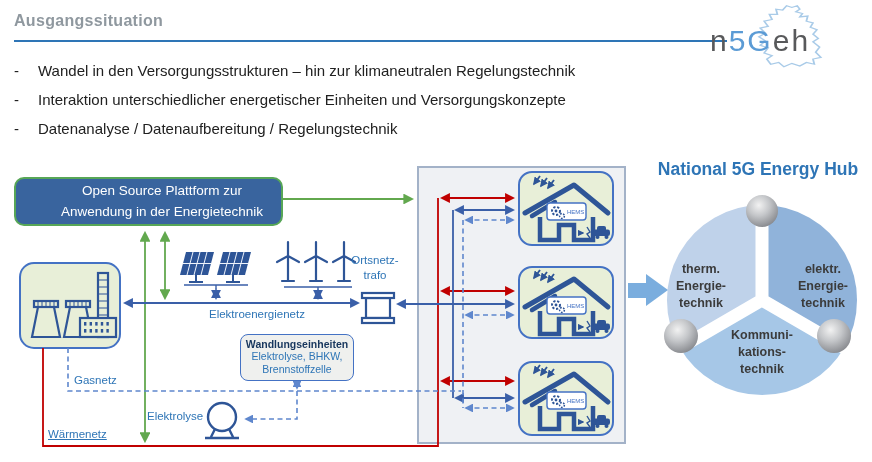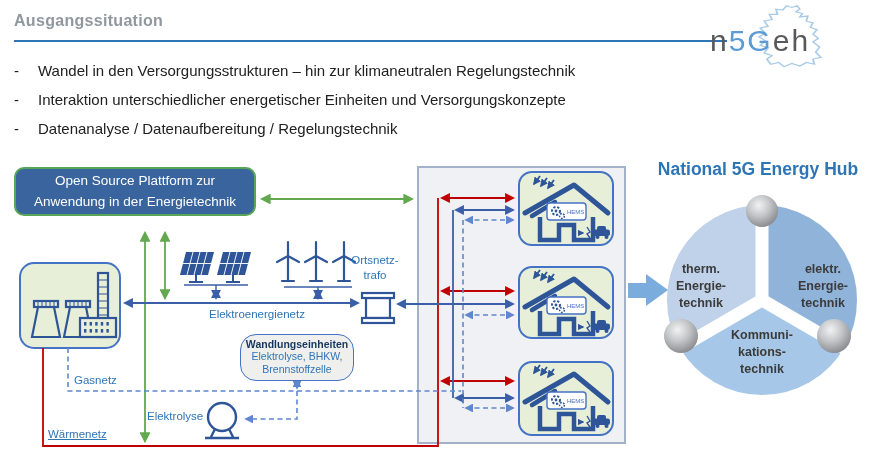--- a/index.html
+++ b/index.html
@@ -12,26 +12,26 @@
   
   .slide-title{left:14px;top:12px;font-size:16px;font-weight:bold;color:#8f989f;letter-spacing:.3px;}
   .title-rule{left:14px;top:40px;width:713px;border-top:2px solid #2e75b6;height:0;}
   .logo-text{left:710px;top:24px;font-size:30px;color:#58595b;letter-spacing:2px;}
   .logo-text .mid{color:#5b9bd5;}
   
   .bullets{left:14px;top:62px;width:700px;}
   .bullet-row{display:flex;margin-bottom:12px;font-size:15px;color:#212121;}
   .bullet-row .dash{width:24px;flex:0 0 24px;}
   
-  .platform-box{left:14px;top:167px;width:238px;height:45px;background:#39649e;
+  .platform-box{left:14px;top:177px;width:238px;height:45px;background:#39649e;
     border:2.5px solid #57a657;border-radius:10px;color:#fff;font-size:13.5px;line-height:1.5;
-    display:flex;flex-direction:column;align-items:center;justify-content:center;text-align:center;}
+    display:flex;flex-direction:column;align-items:center;justify-content:center;text-align:center;padding-left:27px;}
   
   .wandlung-box{left:240px;top:334px;width:112px;height:42px;background:#eff0ee;
-    border:1.5px solid #4472c4;border-radius:16px;text-align:center;padding-top:3px;}
+    border:1.5px solid #4472c4;border-radius:8px;text-align:center;padding-top:3px;}
   .wandlung-box .wt{font-size:10.5px;font-weight:bold;color:#17365d;}
   .wandlung-box .wb{font-size:10.5px;color:#2e75b6;line-height:1.25;white-space:pre-line;}
   
   .netlabel{font-size:11.5px;color:#2e75b6;white-space:pre-line;}
   .lab-orts{left:346px;top:253px;width:58px;text-align:center;line-height:1.3;}
   .lab-elek{left:181px;top:308px;padding-left:28px;}
   .lab-gas{left:74px;top:374px;}
   .lab-gsp{left:147px;top:410px;}
   .lab-wae{left:48px;top:428px;text-decoration:underline;}
   

